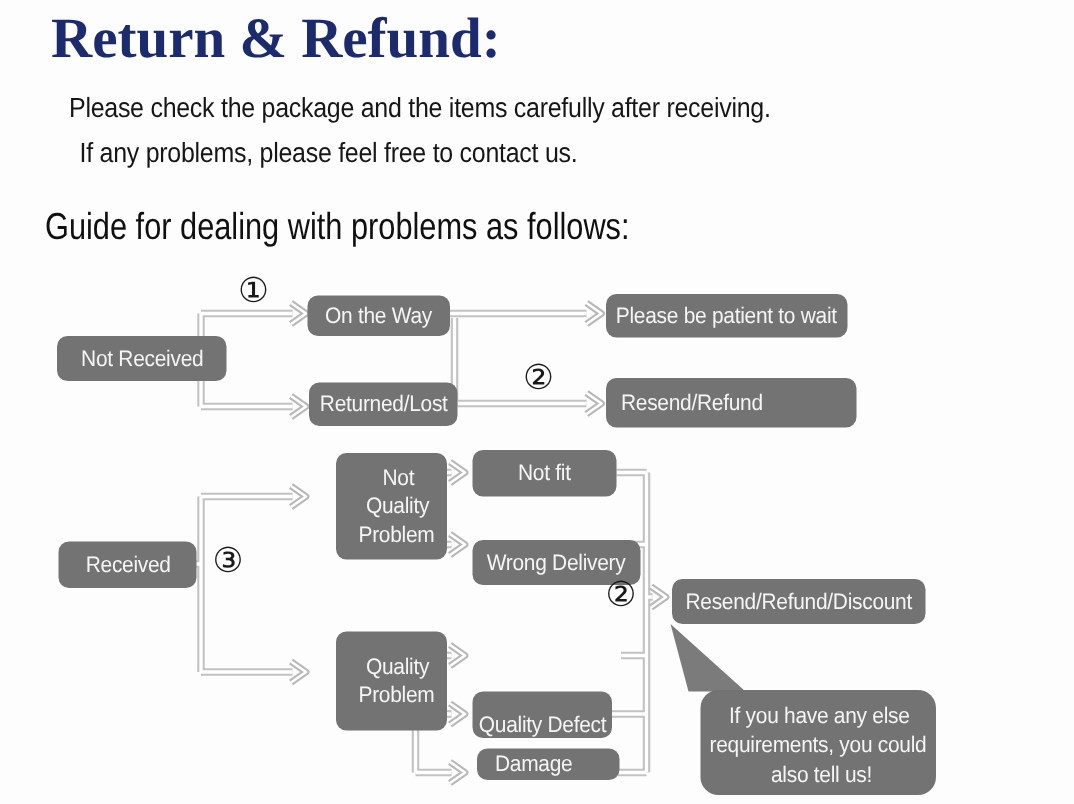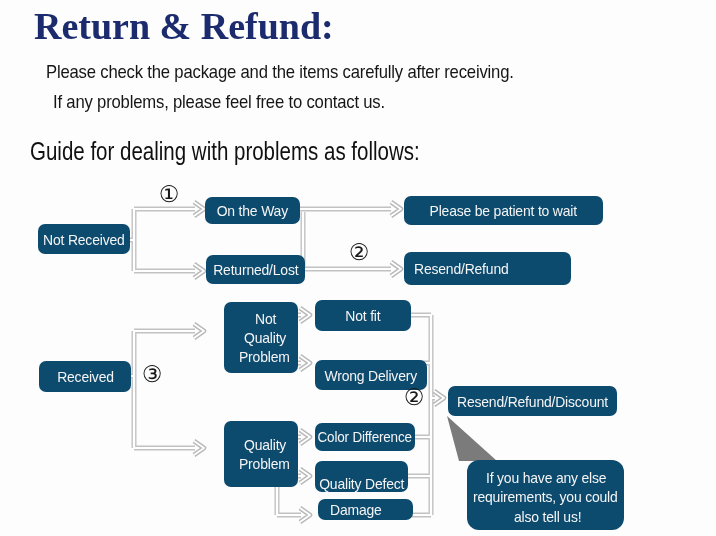--- a/index.html
+++ b/index.html
@@ -25,33 +25,33 @@
   }
   
   svg.wires{position:absolute;left:0;top:0;z-index:1;}
   .pipe-outer{fill:none;stroke:#c2c2c2;stroke-width:5;}
   .pipe-inner{fill:none;stroke:#ffffff;stroke-width:2.2;}
   .chev-outer{fill:none;stroke:#b8b8b8;stroke-width:4.6;stroke-linejoin:round;}
   .chev-inner{fill:none;stroke:#ffffff;stroke-width:1.8;stroke-linejoin:round;}
   .tail{fill:#7b7b7b;}
   
   .node{
-    position:absolute;z-index:2;background:#0c4a6e;border-radius:7px;
+    position:absolute;z-index:2;background:#737373;border-radius:7px;
     color:#f5f5f5;font-size:15px;display:flex;align-items:center;
     justify-content:center;letter-spacing:-.2px;
   }
   .node span{display:inline-block;white-space:nowrap;transform:scaleX(.93);transform-origin:center;}
   .node.left{justify-content:flex-start;}
   .node.left span{transform-origin:left center;}
   .node.multi{flex-direction:column;align-items:center;justify-content:center;line-height:1.28;margin-left:26px;}
 
-  .n-not-received{left:38px;top:224px;width:92px;height:30px;}
+  .n-not-received{left:38px;top:224px;width:113px;height:30px;}
   .n-on-the-way{left:205px;top:197px;width:95px;height:27px;}
   .n-returned-lost{left:206px;top:255px;width:99px;height:29px;justify-content:center;}
-  .n-be-patient{left:404px;top:196px;width:199px;height:29px;}
+  .n-be-patient{left:404px;top:196px;width:161px;height:29px;}
   .n-resend-refund{left:404px;top:252px;width:167px;height:33px;padding-left:10px;box-sizing:border-box;}
   .n-received{left:39px;top:361px;width:92px;height:31px;}
   .n-nqp{left:198px;top:302px;width:74px;height:71px;padding-left:11px;box-sizing:border-box;}
   .n-not-fit{left:315px;top:300px;width:96px;height:31px;}
   .n-wrong-delivery{left:315px;top:360px;width:112px;height:30px;text-align:right;}
   .n-qp{left:198px;top:421px;width:74px;height:66px;padding-left:11px;box-sizing:border-box;}
   .n-color-difference{left:315px;top:423px;width:100px;height:28px;font-size:14.5px;}
   .n-quality-defect{left:315px;top:461px;width:93px;height:31px;align-items:flex-end;}
   .n-damage{left:318px;top:499px;width:95px;height:21px;padding-left:12px;box-sizing:border-box;}
   .n-rrd{left:448px;top:386px;width:169px;height:30px;padding-left:9px;box-sizing:border-box;}
@@ -142,23 +142,20 @@
   <div class="node n-not-fit">
     <span>Not fit</span>
   </div>
   <div class="node n-wrong-delivery">
     <span>Wrong Delivery</span>
   </div>
   <div class="node left multi n-qp">
     <span>Quality</span>
     <span>Problem</span>
   </div>
-  <div class="node n-color-difference">
-    <span>Color Difference</span>
-  </div>
   <div class="node n-quality-defect">
     <span>Quality Defect</span>
   </div>
   <div class="node left n-damage">
     <span>Damage</span>
   </div>
   <div class="node left n-rrd">
     <span>Resend/Refund/Discount</span>
   </div>
 

